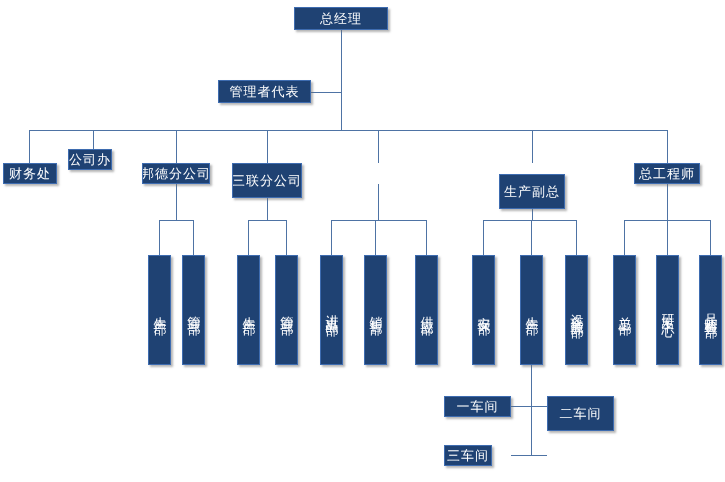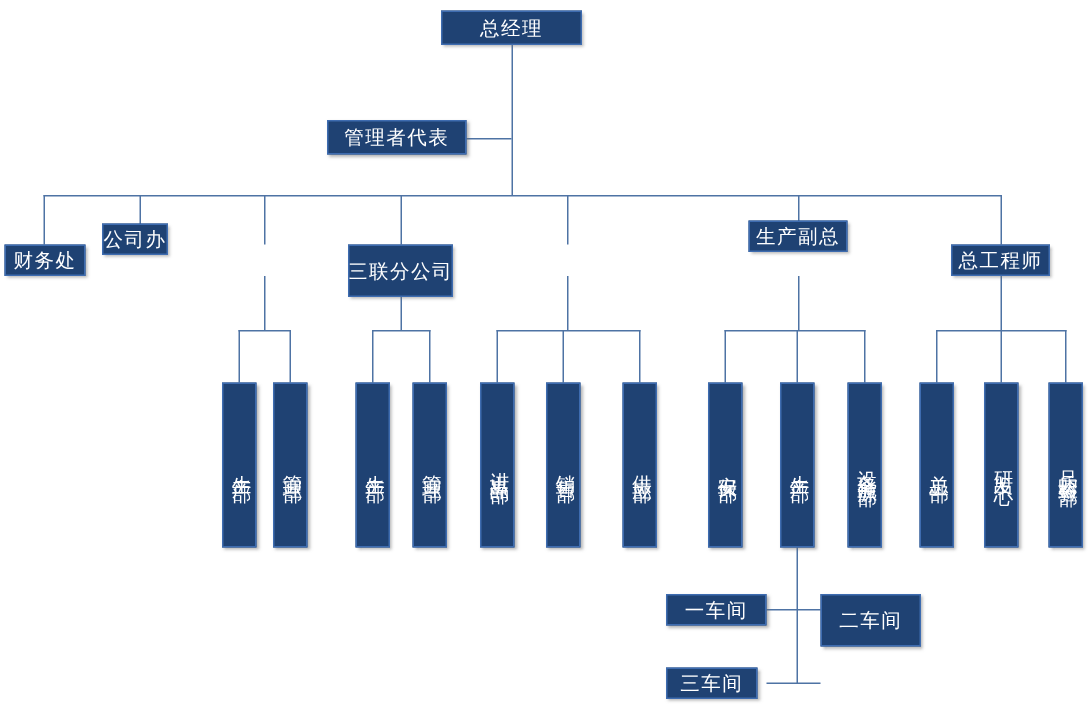--- a/index.html
+++ b/index.html
@@ -88,35 +88,36 @@
 
   <div class="ln v" style="left:531px;top:365px;height:91px"></div>
   <div class="ln h" style="left:511px;top:406px;width:36px"></div>
   <div class="ln h" style="left:511px;top:455px;width:36px"></div>
 
   <div class="node" style="left:218px;top:80px;width:93px;height:23px">管理者代表</div>
   <div class="node" style="left:294px;top:7px;width:94px;height:23px">总经理</div>
 
   <div class="node" style="left:3px;top:163px;width:54px;height:21px">财务处</div>
   <div class="node" style="left:68px;top:149px;width:44px;height:21px">公司办</div>
+  <div class="node" style="left:142px;top:163px;width:68px;height:21px">邦德分公司</div>
   <div class="node" style="left:232px;top:163px;width:70px;height:35px">三联分公司</div>
-  <div class="node" style="left:499px;top:147px;width:66px;height:21px">生产副总</div>
+  <div class="node" style="left:499px;top:174px;width:66px;height:35px">生产副总</div>
   <div class="node" style="left:634px;top:163px;width:66px;height:21px">总工程师</div>
 
   <div class="node vbox" style="left:148px;top:255px;width:23px;height:110px">生产部</div>
   <div class="node vbox" style="left:182px;top:255px;width:23px;height:110px">管理部</div>
   <div class="node vbox" style="left:237px;top:255px;width:23px;height:110px">生产部</div>
   <div class="node vbox" style="left:275px;top:255px;width:23px;height:110px">管理部</div>
   <div class="node vbox" style="left:320px;top:255px;width:23px;height:110px">进出品部</div>
   <div class="node vbox" style="left:364px;top:255px;width:23px;height:110px">销售部</div>
   <div class="node vbox" style="left:415px;top:255px;width:23px;height:110px">供应部</div>
   <div class="node vbox" style="left:472px;top:255px;width:23px;height:110px">安保部</div>
   <div class="node vbox" style="left:520px;top:255px;width:23px;height:110px">生产部</div>
   <div class="node vbox" style="left:565px;top:255px;width:23px;height:110px">设备能源部</div>
   <div class="node vbox" style="left:613px;top:255px;width:23px;height:110px">总工部</div>
   <div class="node vbox" style="left:656px;top:255px;width:23px;height:110px">研发中心</div>
   <div class="node vbox" style="left:699px;top:255px;width:23px;height:110px">品质检验部</div>
 
   <div class="node" style="left:444px;top:396px;width:67px;height:21px">一车间</div>
   <div class="node" style="left:547px;top:396px;width:67px;height:35px">二车间</div>
-  <div class="node" style="left:444px;top:445px;width:61px;height:21px">三车间</div>
+  <div class="node" style="left:444px;top:445px;width:48px;height:21px">三车间</div>
 
 </div>
 
 </body></html>

